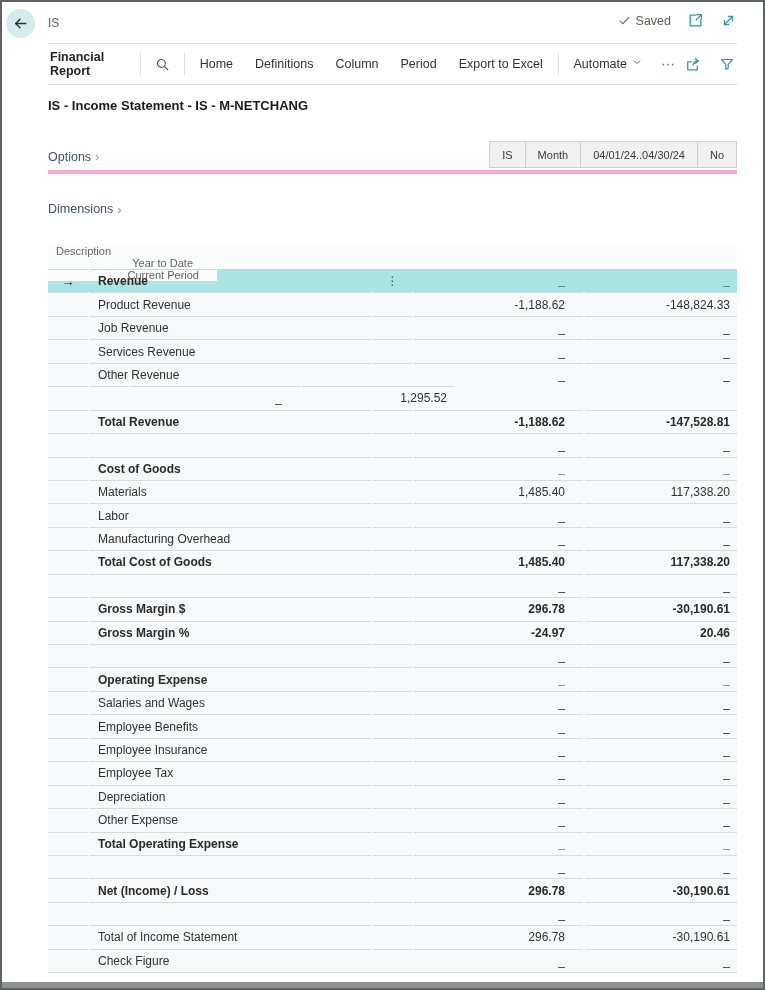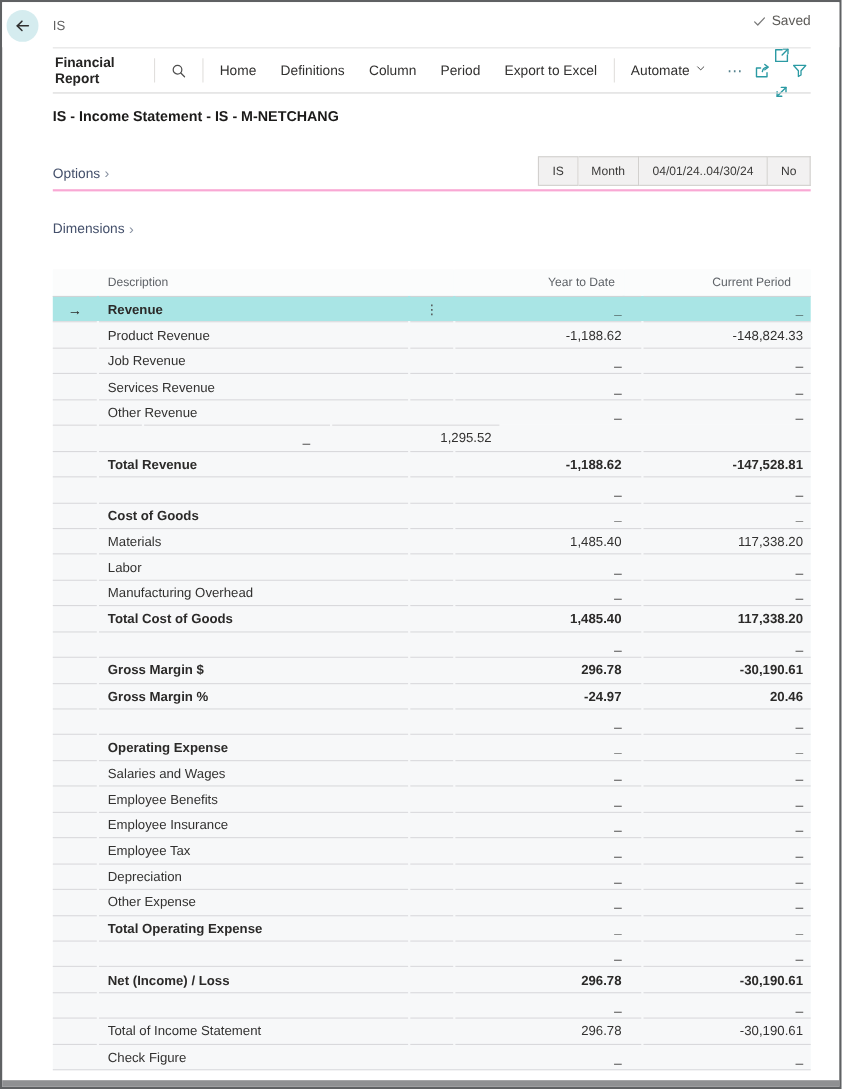--- a/index.html
+++ b/index.html
@@ -14,21 +14,21 @@
   }
   
   .topbar { position: absolute; left: 0; top: 0; width: 761px; height: 41px; background: #fff; }
   .topbar-divider { position: absolute; left: 46px; top: 41px; width: 689px; height: 1px; background: #e1e1e1; }
   .back-btn {
     position: absolute; left: 4px; top: 7px; width: 29px; height: 29px;
     border-radius: 50%; background: #d5ecef; border: none; cursor: pointer;
     display: flex; align-items: center; justify-content: center;
   }
   .app-title { position: absolute; left: 46px; top: 14px; font-size: 12px; color: #616161; }
-  .topbar-right { position: absolute; right: 26px; top: 10px; display: flex; align-items: center; gap: 16px; flex-direction: column; }
+  .topbar-right { position: absolute; right: 26px; top: 10px; display: flex; align-items: center; gap: 16px; }
   .saved { display: flex; align-items: center; gap: 5px; font-size: 12.5px; color: #5d5b58; }
   .icon-btn { background: none; border: none; padding: 0; cursor: pointer; display: flex; align-items: center; }
   
   .ribbon {
     position: absolute; left: 46px; top: 42px; width: 689px; height: 41px;
     display: flex; align-items: center; border-bottom: 1px solid #d6d6d6;
   }
   .ribbon-menu-label { font-size: 12.5px; font-weight: 700; color: #252423; padding: 0 12px 0 2px; }
   .ribbon-sep { width: 1px; height: 22px; background: #e1dfdd; margin: 0 4px; }
   .ribbon-item {
@@ -39,34 +39,34 @@
   .automate { display: flex; align-items: flex-start; gap: 5px; }
   .more-btn { background: none; border: none; color: #56828e; font-size: 14px; letter-spacing: 1px; cursor: pointer; padding: 2px 8px; }
   .ribbon-right { margin-left: auto; display: flex; align-items: center; gap: 18px; padding-right: 2px; }
   
   .page-title { position: absolute; left: 46px; top: 96px; font-size: 13px; font-weight: 700; color: #1b1a19; }
   .section-link { display: inline-flex; align-items: center; gap: 4px; font-size: 12.5px; color: #44506b; cursor: pointer; }
   .section-chevron { color: #8a93a3; font-size: 13px; }
   .options-row {
     position: absolute; left: 46px; top: 141px; width: 689px; height: 31px;
     display: flex; align-items: center; justify-content: space-between;
-    border-bottom: 2px solid #f9a8d4;
+    border-bottom: 4px solid #f9a8d4;
   }
   .option-group { display: flex; align-items: stretch; height: 27px; margin-bottom: 4px; }
   .option-chip {
     background: #f2f1f1; border: 1px solid #d2d0ce; border-left: none;
     font-family: inherit; font-size: 11px; color: #3b3a39; padding: 0 12px; cursor: pointer;
     display: flex; align-items: center; white-space: nowrap;
   }
   .option-chip:first-child { border-left: 1px solid #d2d0ce; }
   .dimensions-row { position: absolute; left: 46px; top: 197px; }
   
   .grid { position: absolute; left: 46px; top: 243px; width: 689px; background: #fbfcfc; }
   .t-row, .t-head { display: flex; column-gap: 2px; }
-  .t-head { height: 24px; }
+  .t-head { height: 24px; flex-direction: column; }
   .t-row { height: 23.45px; background: #f7f8f9; }
   .c { border-top: 1px solid #d9d9dc; display: flex; align-items: center; overflow: hidden; }
   .t-head .hc { border-top: none; display: flex; align-items: center; font-size: 11px; color: #5f6368; background: #fbfcfc; cursor: pointer; }
   .gutter { width: 40px; flex: none; justify-content: center; }
   .desc { width: 281px; flex: none; padding-left: 8px; font-size: 12px; color: #323130; }
   .mid { width: 39px; flex: none; justify-content: center; }
   .num { width: 169px; flex: none; justify-content: flex-end; padding-right: 18px; font-size: 12px; color: #323130; }
   .ytd { width: 152px; padding-right: 7px; }
   .t-row.bold .desc, .t-row.bold .num { font-weight: 700; color: #2b2a29; text-align: right; }
   .t-row.selected { background: #a9e5e5; }

